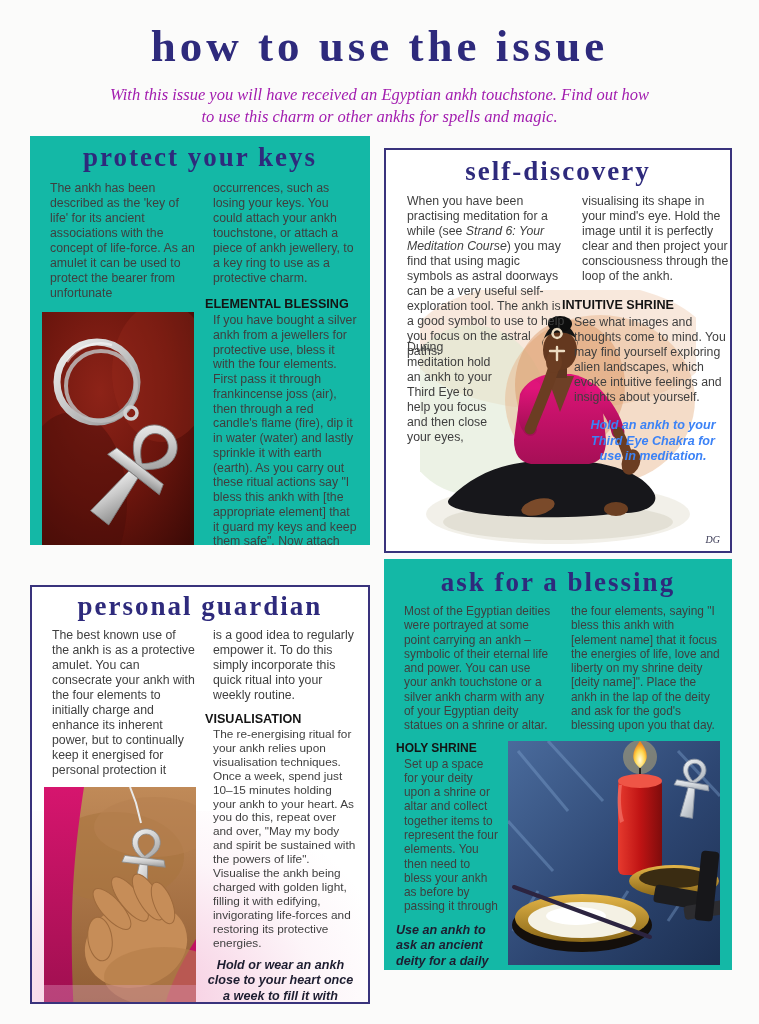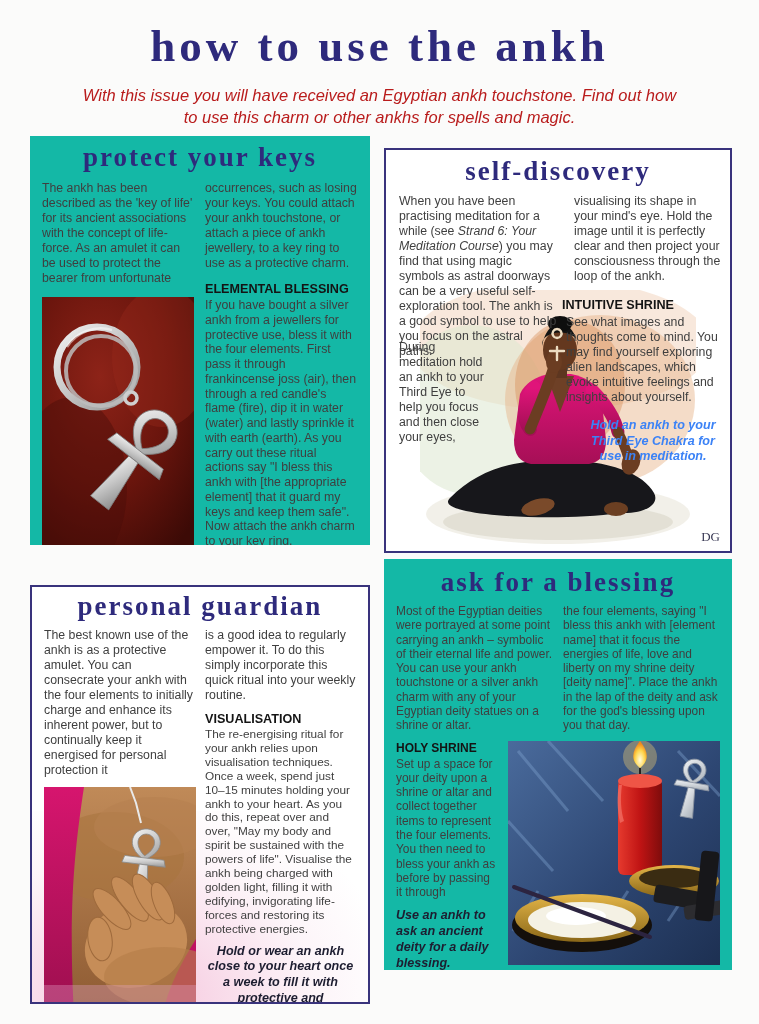--- a/index.html
+++ b/index.html
@@ -3,57 +3,57 @@
 <meta charset="utf-8">
 <style>
   html,body{margin:0;padding:0;}
   body{background:#d8d8d8;font-family:"Liberation Sans",sans-serif;}
   #page{position:relative;width:759px;height:1024px;background:#fbfbfa;margin:0 auto;overflow:hidden;}
 
   .page-title{position:absolute;top:20px;left:0;width:100%;text-align:center;
     font-family:"Liberation Serif",serif;font-weight:bold;font-size:45px;
     color:#2e2a7c;letter-spacing:4px;}
   .page-subtitle{position:absolute;top:84px;left:0;width:100%;text-align:center;
-    font-family:Liberation Sans, sans-serif;font-style:italic;font-size:16.5px;
-    color:#b91c1c;line-height:1.35;}
+    font-family:Liberation Serif, serif;font-style:italic;font-size:16.5px;
+    color:#a21caf;line-height:1.35;}
 
   .panel{position:absolute;overflow:hidden;box-sizing:border-box;}
   .panel-gray{background:#14b8a6;}
   .panel-border{background:#ffffff;border:2px solid #39337c;}
   .phead{font-family:"Liberation Serif",serif;font-weight:bold;font-size:27px;
     color:#2e2a7c;letter-spacing:2px;text-align:center;margin:6px 0 8px 0;}
   .cols{display:flex;gap:10px;padding:0 12px;}
   .col{flex:1;min-width:0;}
-  .body{font-size:12.3px;line-height:1.22;color:#3f3f3f;margin:0 0 0 0;}
+  .body{font-size:12.3px;line-height:1.22;color:#3f3f3f;margin:0 0 0 8px;}
   .subhead{font-size:12.6px;font-weight:bold;color:#141414;margin:11px 0 2px 0;}
   .callout{font-size:12.6px;font-weight:bold;font-style:italic;color:#1d1d30;margin-top:10px;line-height:1.25;}
   .callout-navy{color:#3b82f6;text-align:center;}
   .photo{display:block;}
   .imgframe{line-height:0;}
 
   
   #discover{padding:0;}
   #discover .abs{position:absolute;z-index:2;}
   #discover .phead{position:relative;z-index:2;}
   #med-img{position:absolute;left:34px;top:140px;z-index:1;}
   .signature{position:absolute;right:10px;bottom:6px;font-family:"Liberation Serif",serif;
-    font-size:13px;color:#3a3a55;z-index:3;}
+    font-style:italic;font-size:10px;color:#3a3a55;z-index:3;}
 
   
   #guardian .pinkwash{position:absolute;left:0;bottom:0;width:100%;height:46%;
     background:radial-gradient(ellipse at 30% 100%, rgba(236,146,190,0.55), rgba(246,214,230,0.25) 55%, rgba(255,255,255,0) 80%);
     z-index:0;}
   #guardian .content{position:relative;z-index:1;}
 </style>
 </head>
 <body>
 
 <div id="page">
 
-  <div class="page-title">how to use the ankh</div>
+  <div class="page-title">how to use the issue</div>
   <div class="page-subtitle">
     <div>With this issue you will have received an Egyptian ankh touchstone. Find out how</div>
     <div>to use this charm or other ankhs for spells and magic.</div>
   </div>
 
   <div class="panel panel-gray" id="protect" style="left:30px;top:136px;width:340px;height:409px;">
     <div class="phead">protect your keys</div>
     <div class="cols">
       <div class="col">
         <p class="body">The ankh has been described as the 'key of life' for its ancient associations with the concept of life-force. As an amulet it can be used to protect the bearer from unfortunate</p>

